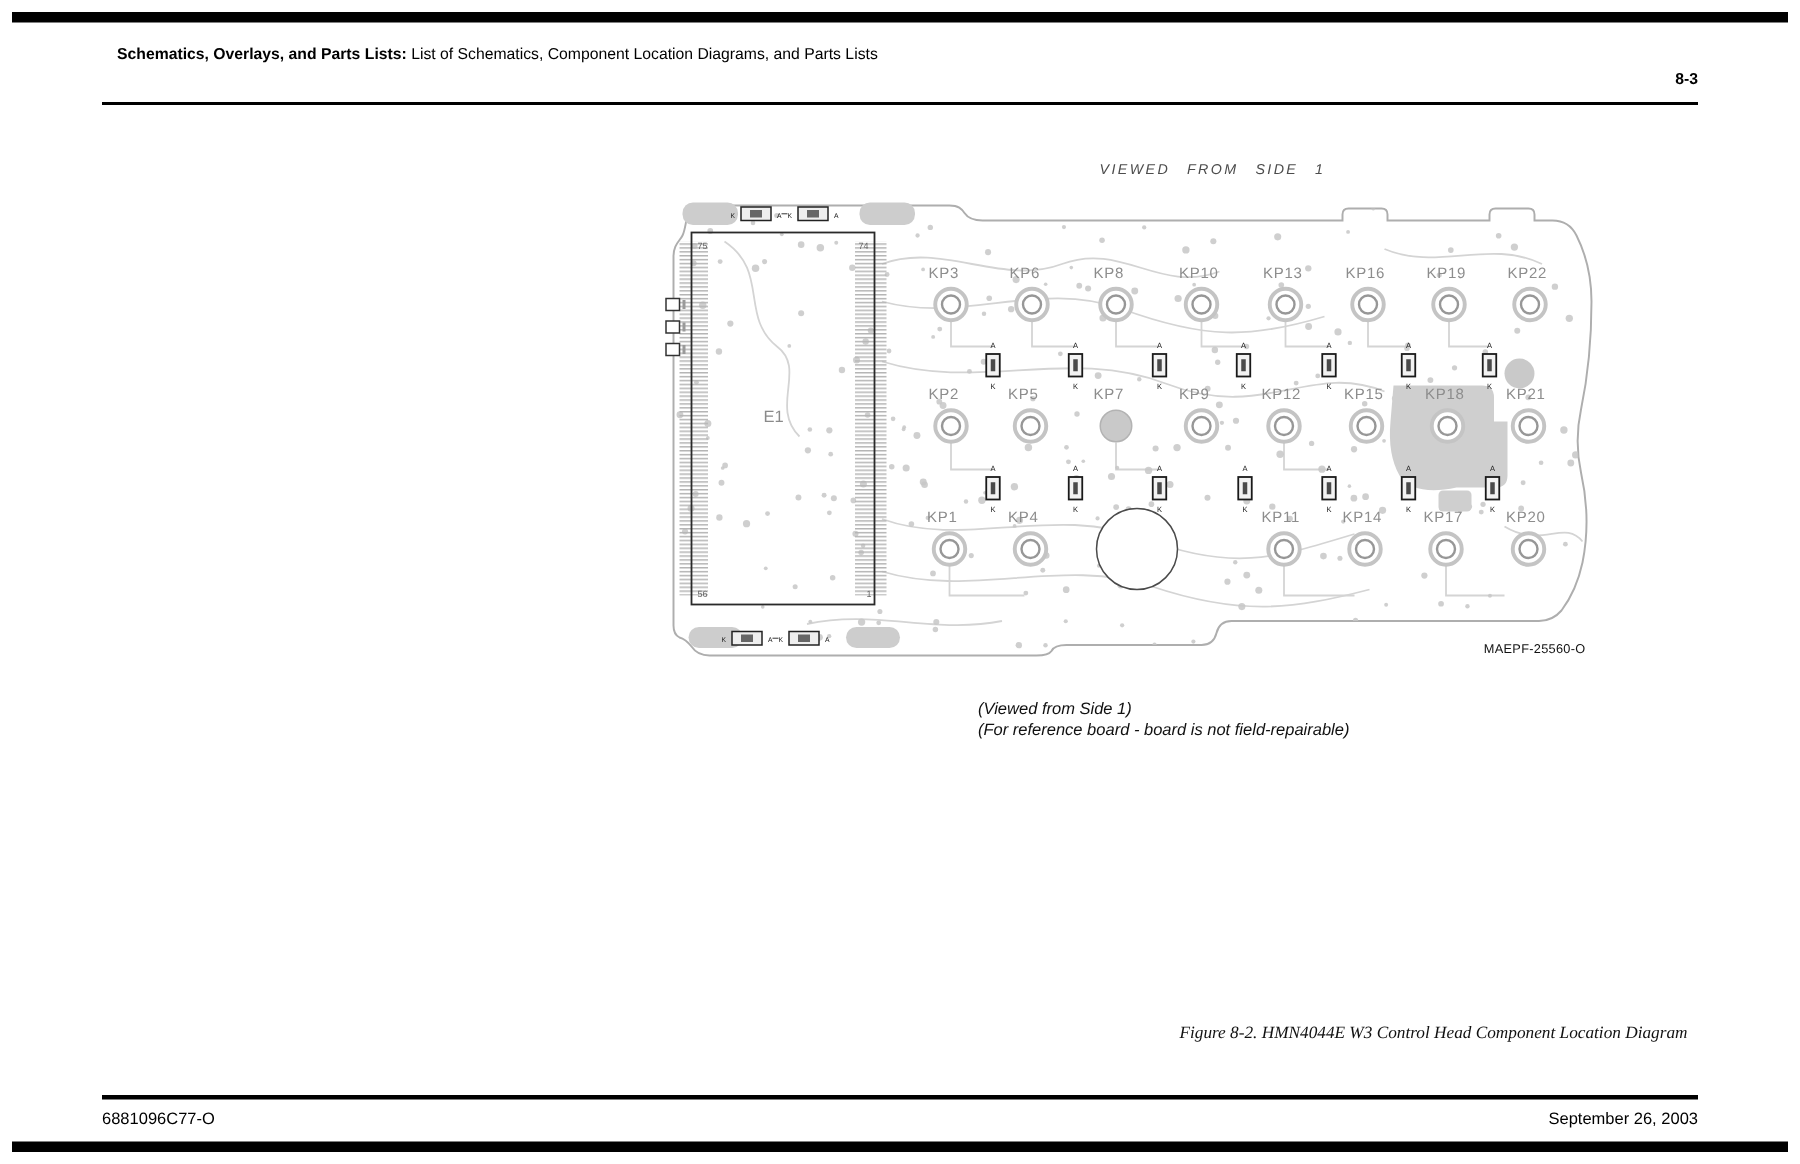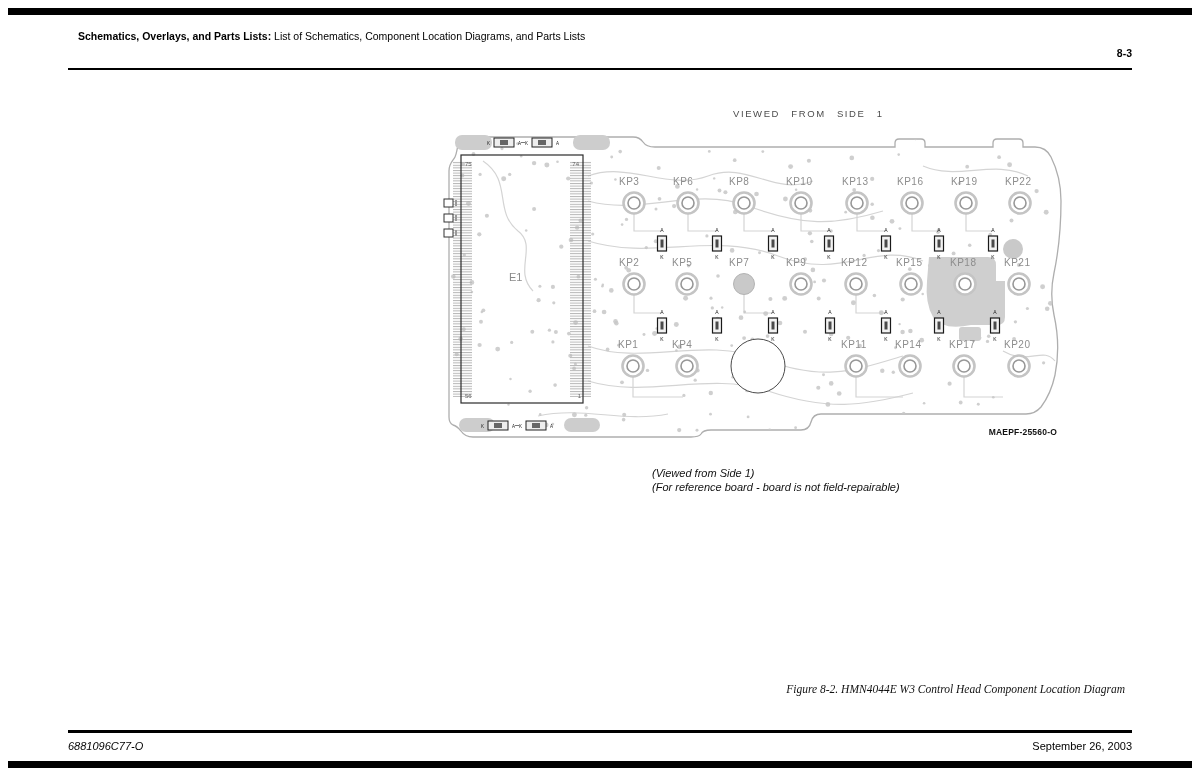--- a/index.html
+++ b/index.html
@@ -8,30 +8,30 @@
 
   .topbar{position:absolute;left:8px;top:8px;width:1184px;height:7px;background:#000;}
   .bottombar{position:absolute;left:8px;top:761px;width:1184px;height:7px;background:#000;}
 
   .header{position:absolute;left:68px;top:30px;width:1148px;font-size:10.5px;white-space:nowrap;margin-left:10px;}
   .header .hb{font-weight:bold;}
   .page-number{position:absolute;right:68px;top:47px;font-size:10.5px;font-weight:bold;}
   .header-rule{position:absolute;left:68px;top:68px;width:1064px;height:2px;background:#000;}
 
   .footer-rule{position:absolute;left:68px;top:730px;width:1064px;height:3px;background:#000;}
-  .footer-left{position:absolute;left:68px;top:740px;font-size:11px;font-style:italic;}
+  .footer-left{position:absolute;left:68px;top:740px;font-size:11px;}
   .footer-right{position:absolute;right:68px;top:740px;font-size:11px;}
 
   .view-label{position:absolute;left:733px;top:108px;font-size:9.5px;color:#4c4c4c;
-              letter-spacing:1.6px;word-spacing:7px;white-space:nowrap;}
+              letter-spacing:1.6px;word-spacing:7px;white-space:nowrap;font-style:italic;}
 
   .board-svg{position:absolute;left:443px;top:131px;overflow:visible;}
   .board-svg text{font-family:"Liberation Sans","DejaVu Sans",sans-serif;}
 
-  .maepf{position:absolute;right:143px;top:427px;font-size:8.5px;color:#111;letter-spacing:.2px;font-weight:bold;}
+  .maepf{position:absolute;right:143px;top:427px;font-size:8.5px;color:#111;letter-spacing:.2px;}
 
   .notes{position:absolute;left:652px;top:466px;font-size:11px;font-style:italic;line-height:14px;color:#111;}
 
   .caption{position:absolute;right:75px;top:683px;font-size:11.5px;font-style:italic;color:#111;white-space:nowrap;font-family:Liberation Serif, serif;}
 </style>
 </head>
 <body>
 
 <div class="topbar"></div>
 

